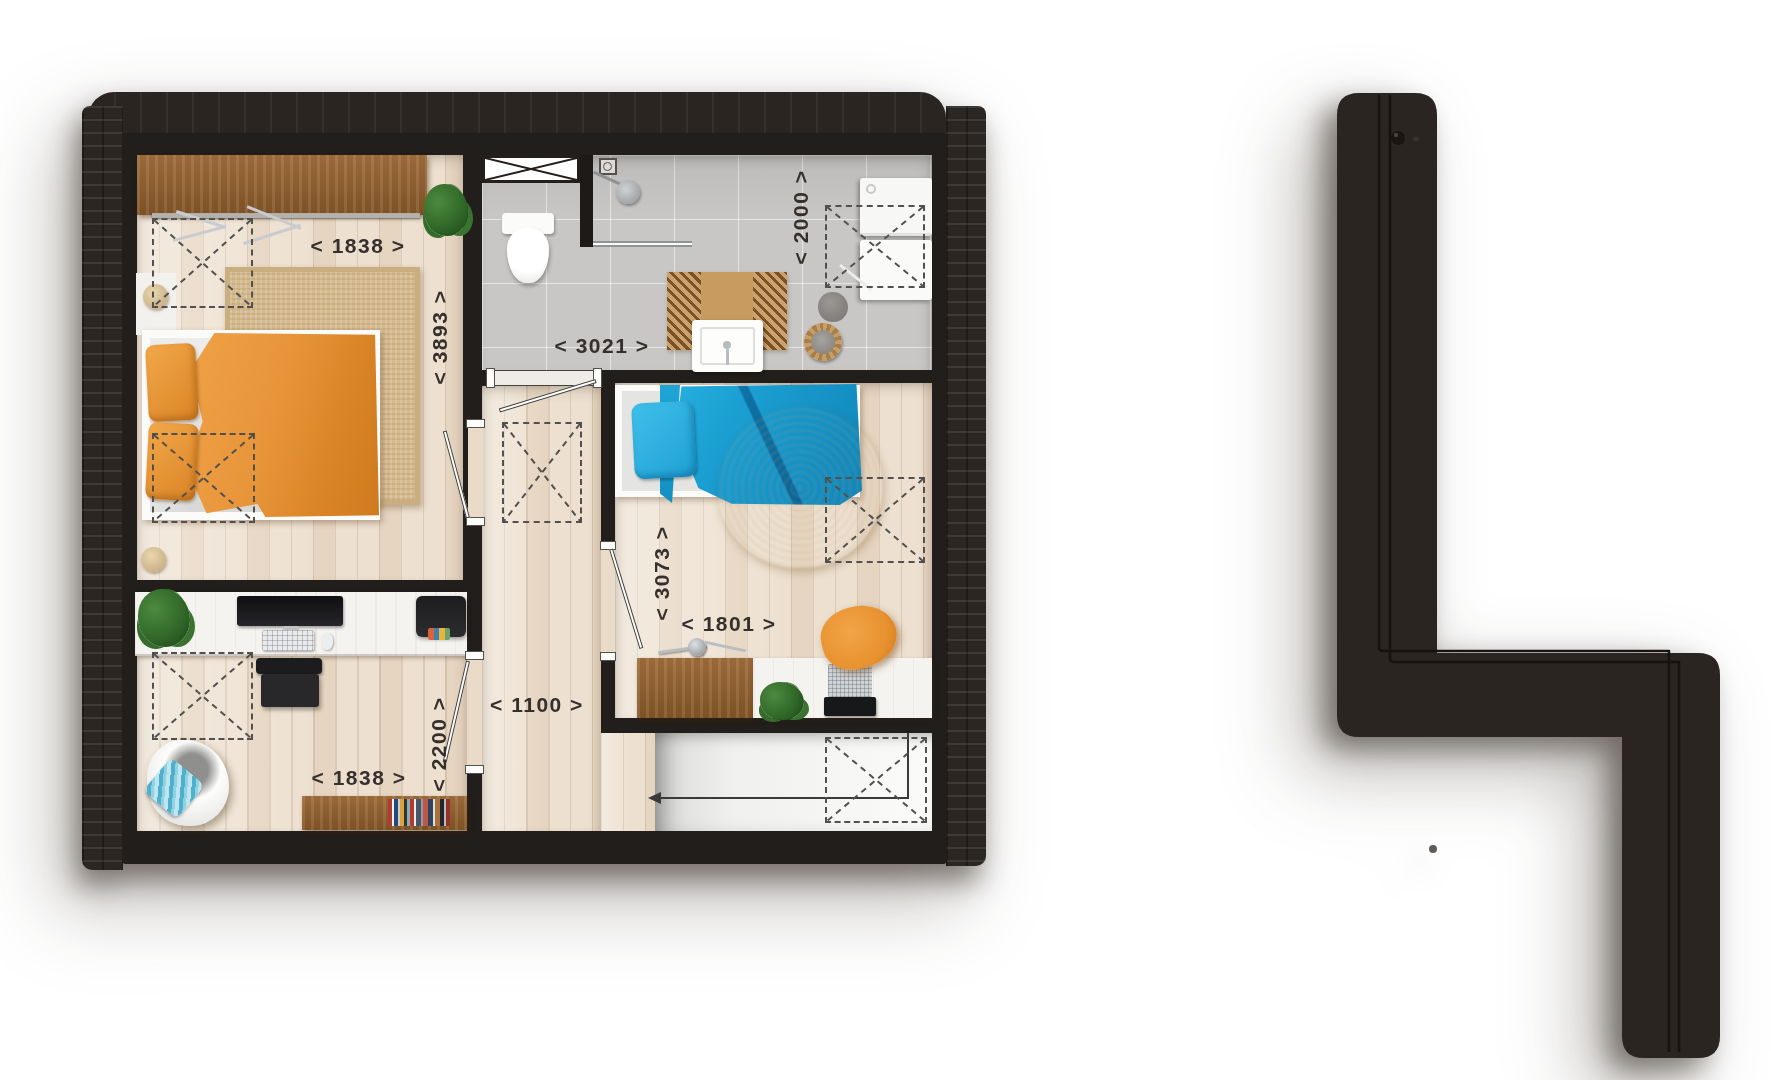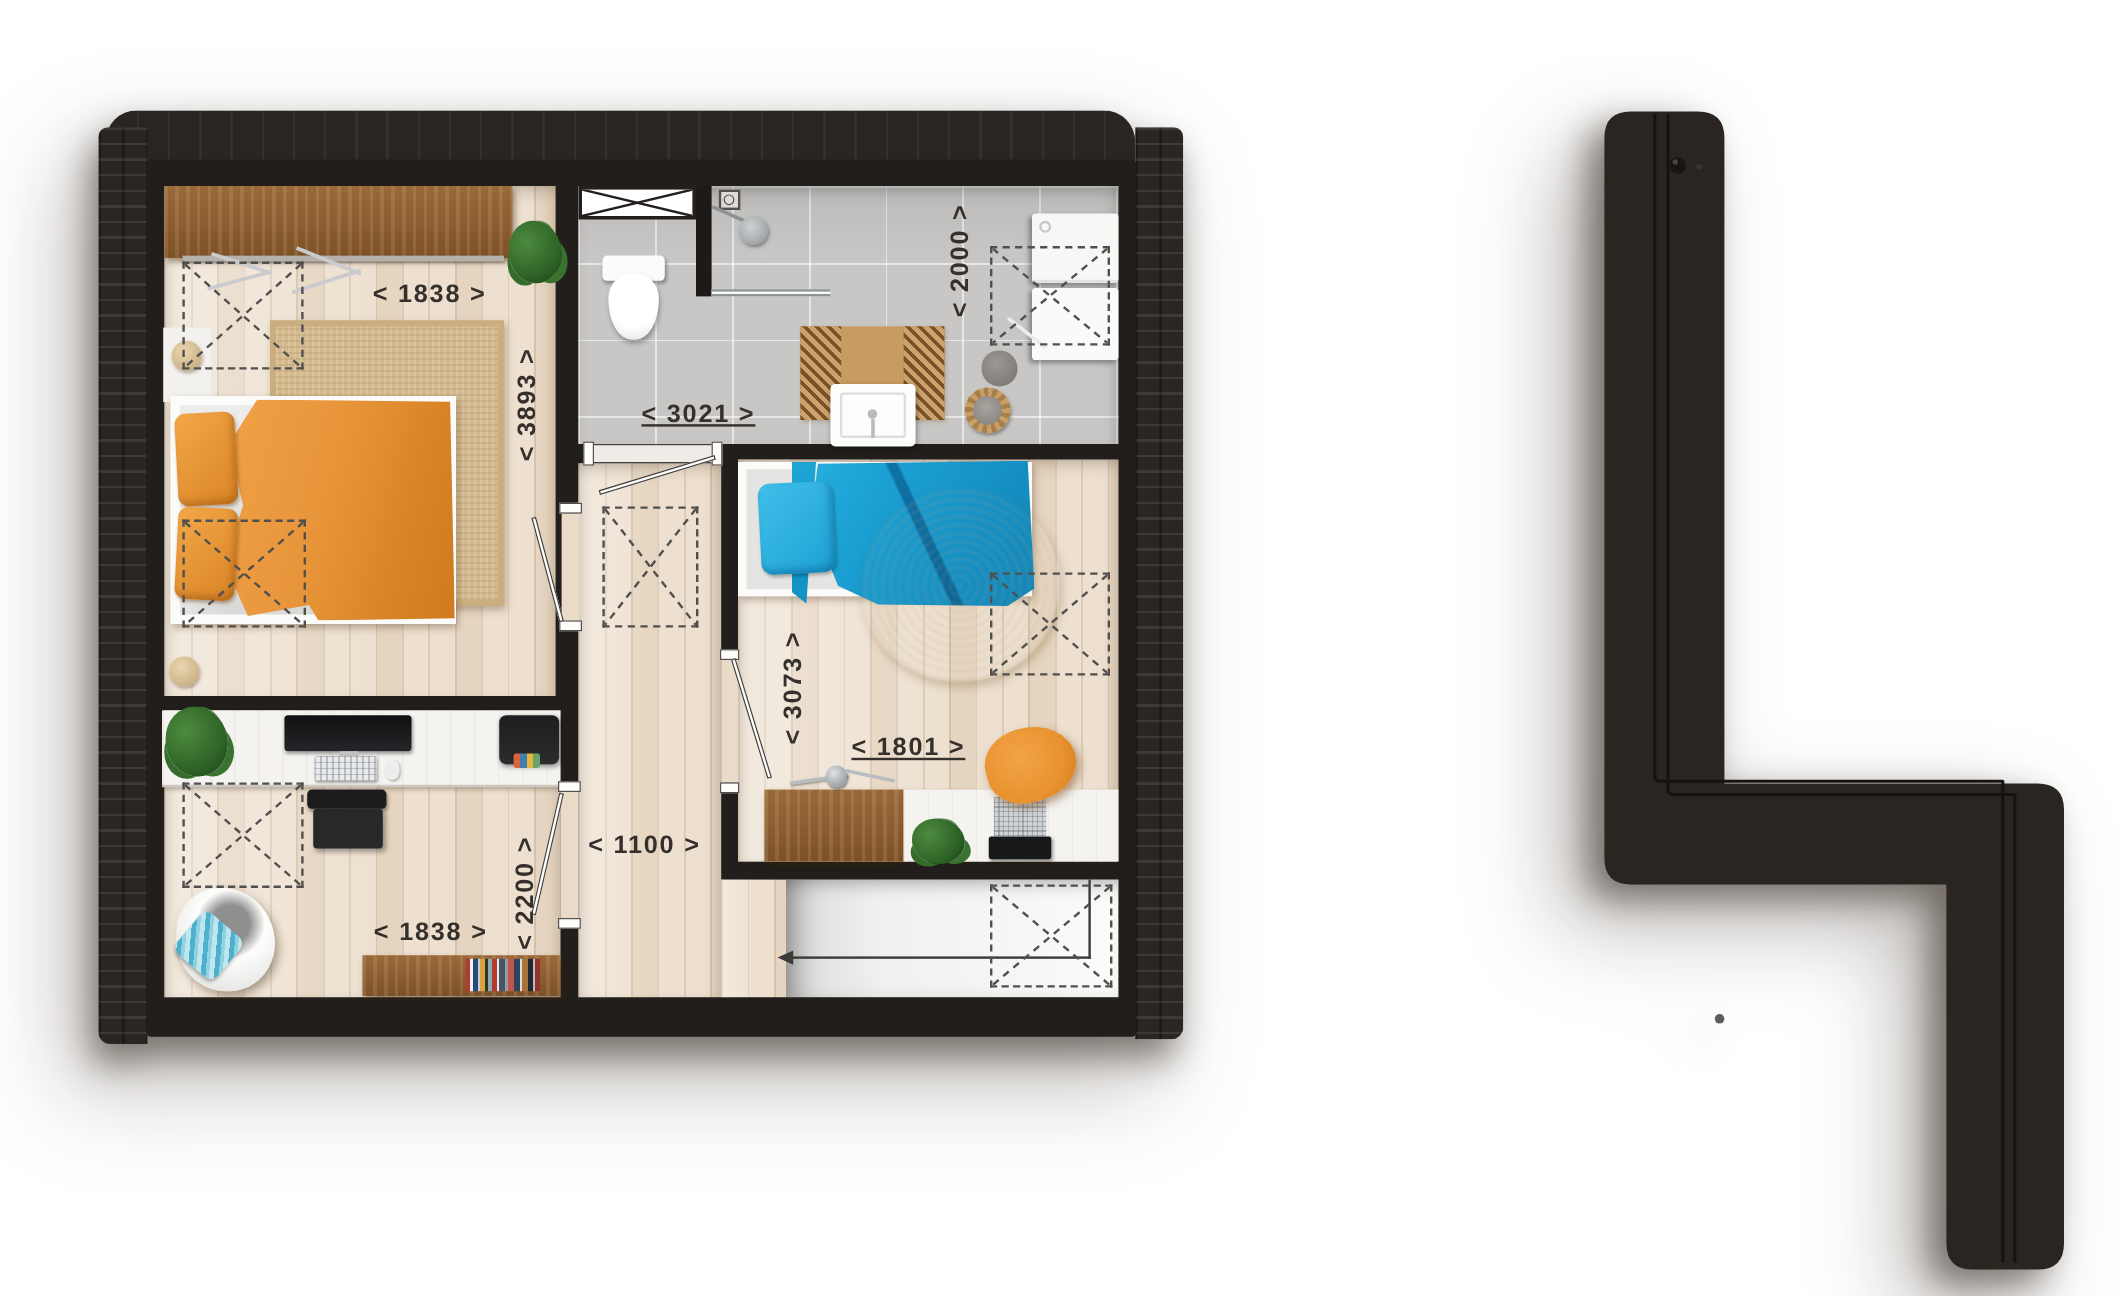--- a/index.html
+++ b/index.html
@@ -257,24 +257,24 @@
     <div style="left:648px;top:792px;width:0;height:0;border-top:6px solid transparent;border-bottom:6px solid transparent;border-right:13px solid #3a3a38;"></div>
     <div class="dx" style="left:825px;top:737px;width:102px;height:86px;">
       <svg viewBox="0 0 100 100" preserveAspectRatio="none">
           <line x1="0" y1="0" x2="100" y2="100" stroke="#51504e" stroke-width="2" stroke-dasharray="6 5" vector-effect="non-scaling-stroke"></line>
           <line x1="100" y1="0" x2="0" y2="100" stroke="#51504e" stroke-width="2" stroke-dasharray="6 5" vector-effect="non-scaling-stroke"></line>
         </svg>
       </div>
 
     <div class="lbl" style="left:358px;top:245px;">&lt; 1838 &gt;</div>
     <div class="lbl v" style="left:439px;top:337px;">&lt; 3893 &gt;</div>
-    <div class="lbl" style="left:582px;top:345px;text-decoration:underline;">&lt; 3021 &gt;</div>
+    <div class="lbl" style="left:602px;top:345px;">&lt; 3021 &gt;</div>
     <div class="lbl v" style="left:800px;top:217px;">&lt; 2000 &gt;</div>
     <div class="lbl v" style="left:661px;top:573px;">&lt; 3073 &gt;</div>
-    <div class="lbl" style="left:757px;top:623px;text-decoration:underline;">&lt; 1801 &gt;</div>
+    <div class="lbl" style="left:729px;top:623px;">&lt; 1801 &gt;</div>
     <div class="lbl" style="left:537px;top:704px;">&lt; 1100 &gt;</div>
     <div class="lbl v" style="left:438px;top:744px;">&lt; 2200 &gt;</div>
     <div class="lbl" style="left:359px;top:777px;">&lt; 1838 &gt;</div>
   </div>
 
   <svg style="left:1310px;top:70px;width:440px;height:1010px;filter:drop-shadow(-14px 12px 14px rgba(38,28,18,.5)) drop-shadow(-30px 28px 36px rgba(38,28,18,.3));" viewBox="1310 70 440 1010">
     <path d="M1337,115 Q1337,93 1359,93 L1415,93 Q1437,93 1437,115 L1437,653 L1698,653 Q1720,653 1720,675
              L1720,1036 Q1720,1058 1698,1058 L1644,1058 Q1622,1058 1622,1036 L1622,737 L1359,737 Q1337,737 1337,715 Z" fill="#2b2521"></path>
     <path d="M1379,95 L1379,647 Q1379,651 1383,651 L1669,651 L1669,1052" fill="none" stroke="#151210" stroke-width="2.5" stroke-linejoin="round"></path>
     <path d="M1390,95 L1390,658 Q1390,662 1394,662 L1679,662 L1679,1052" fill="none" stroke="#151210" stroke-width="2.5" stroke-linejoin="round"></path>

